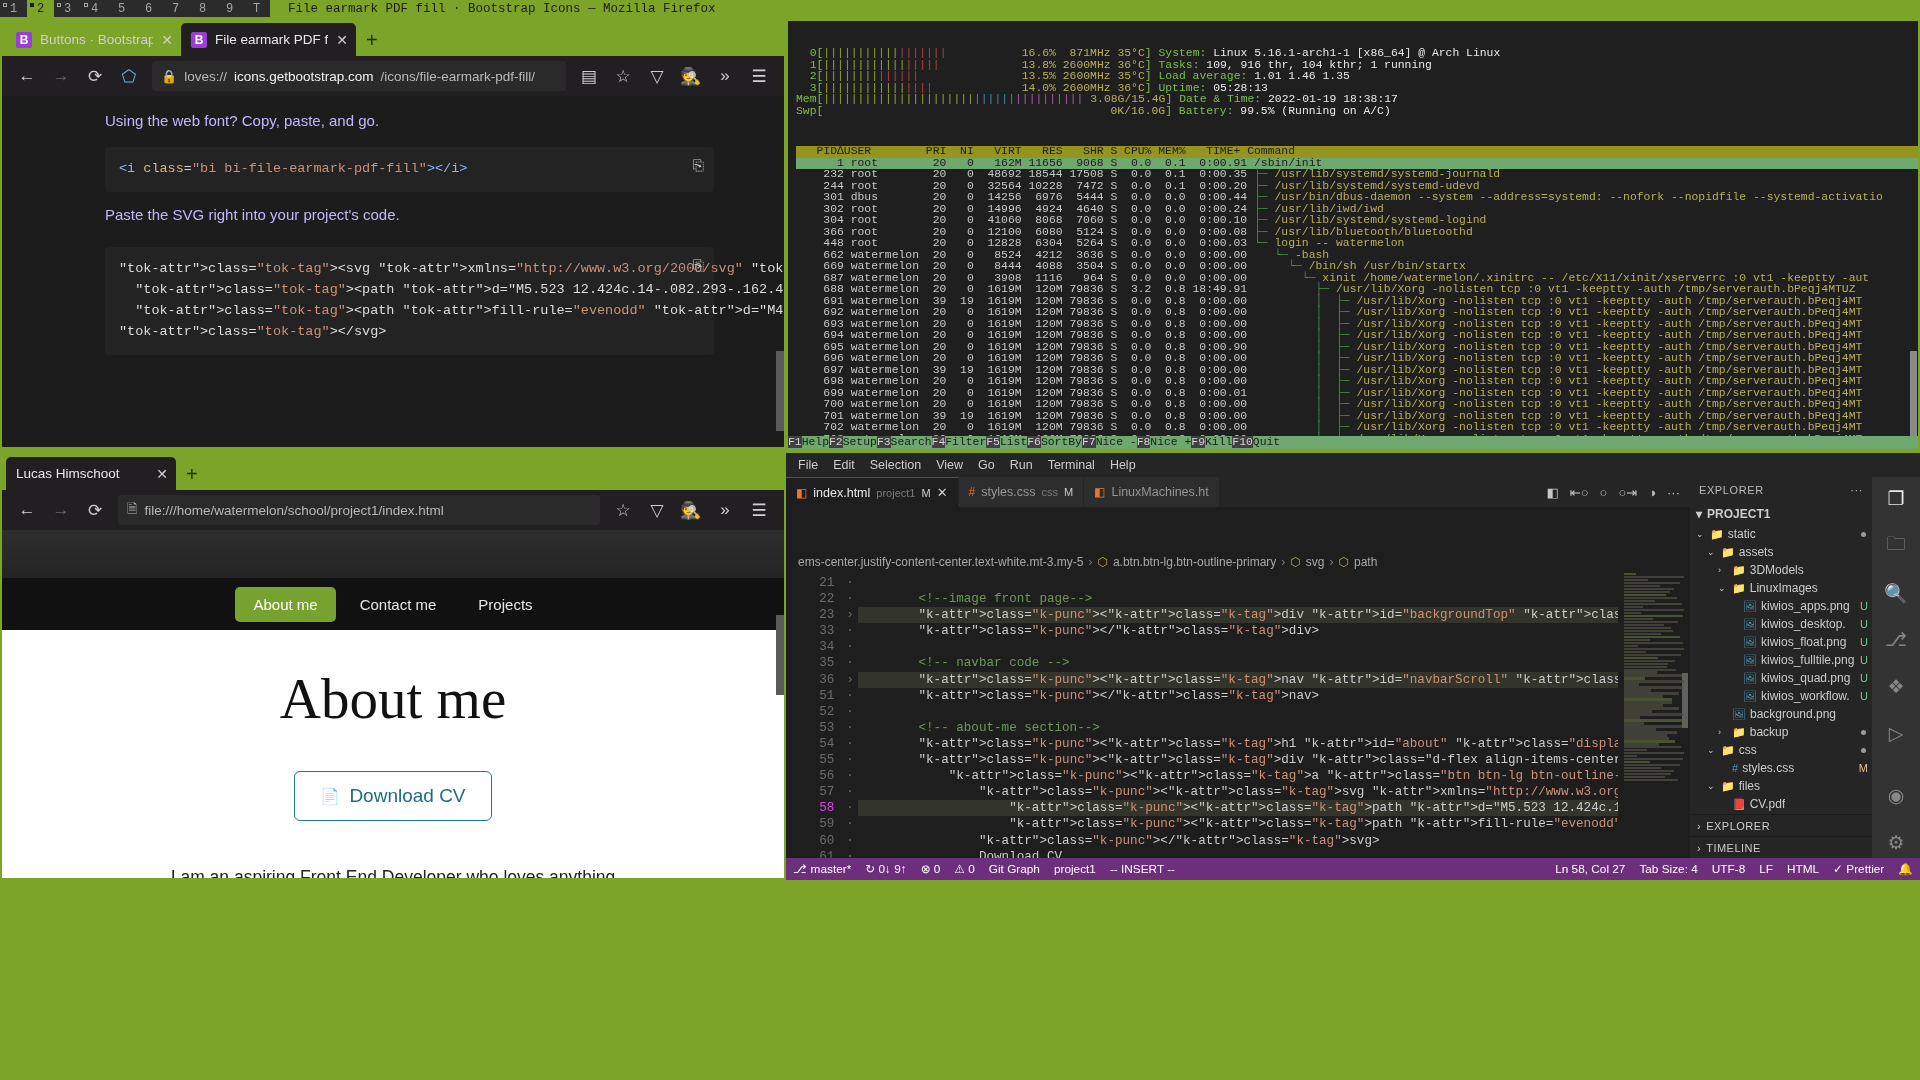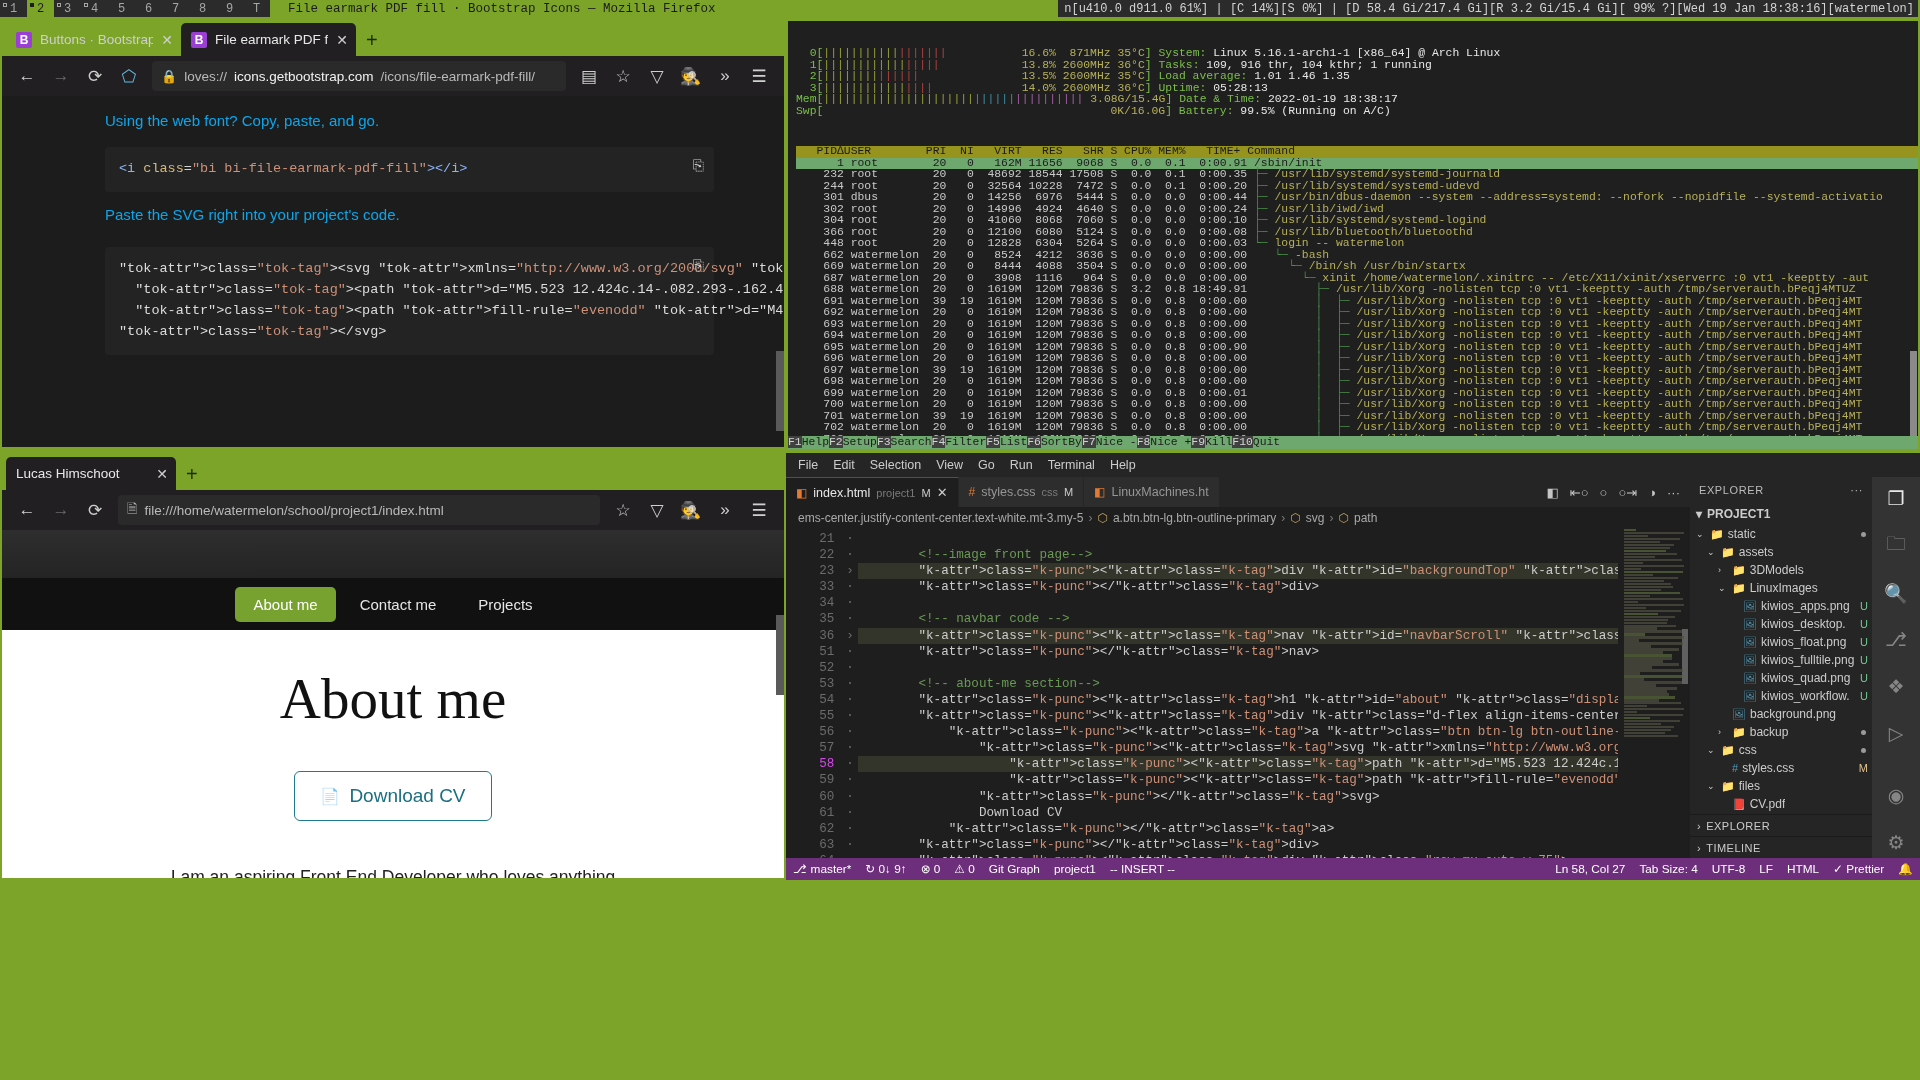--- a/index.html
+++ b/index.html
@@ -48,21 +48,21 @@
   .urlbar { flex:1; height:30px; background:#2b2a2b; border-radius:4px;
     display:flex; align-items:center; gap:7px; padding:0 9px; margin:0 6px;
     color:#b9b9b9; font-size:13.5px; }
   .urlbar .host { color:#f2f2f2; }
   .urlico { font-size:13px; color:#8fce2f; }
   .navright { display:flex; align-items:center; }
 
   
   .bs-page { background:#1c1c1c; color:#dcdcdc; height:100%; overflow:hidden;
     position:relative; padding:10px 0 0 0; }
-  .bs-sub { font-size:15px; color:#0ea5e9; padding:6px 0 10px 103px; }
+  .bs-sub { font-size:15px; color:#c4b5fd; padding:6px 0 10px 103px; }
   .codebox { position:relative; margin:8px 70px 0 103px; background:#232323;
     border-radius:4px; padding:12px 14px; font-family:"Liberation Mono", monospace;
     font-size:13.5px; line-height:1.55; }
   .codebox .copy { position:absolute; right:10px; top:9px; color:#c9c9c9; font-size:14px; }
   .tok-tag { color:#8ab4f8; }
   .tok-attr { color:#d7ba7d; }
   .tok-str { color:#ce9178; }
   .tok-plain { color:#d4d4d4; }
   .bs-h2 { font-size:31px; color:#f1f1f1; padding:22px 0 0 103px; font-weight:normal; }
   .ffscroll { position:absolute; right:0; top:0; width:8px; background:#5a5a5a; }
@@ -120,21 +120,21 @@
   .vstab { display:flex; align-items:center; gap:6px; padding:0 10px;
     background:#2d2d2d; color:#969696; font-size:12.5px; border-right:1px solid #252526; }
   .vstab.active { background:#1e1e1e; color:#e7e7e7; border-top:1px solid #0e639c; }
   .vstab .ficon { font-size:12px; }
   .vstab .dirty { color:#cccccc; font-size:11px; }
   .vstab .closex { color:#cccccc; font-size:13px; }
   .vs-tabactions { margin-left:auto; display:flex; align-items:center; gap:11px;
     padding:0 10px; color:#c5c5c5; font-size:13px; }
   .vs-breadcrumb { height:22px; background:#1e1e1e; display:flex; align-items:center;
     gap:5px; padding:0 12px; color:#a9a9a9; font-size:12px; white-space:nowrap;
-    overflow:hidden; }
+    overflow:hidden;margin-top:44px; }
   .vs-breadcrumb .sep { color:#7a7a7a; }
   .vs-breadcrumb .cube { color:#c8a45c; }
   .vs-code { flex:1; display:flex; overflow:hidden; position:relative;
     font-family:"Liberation Mono", monospace; font-size:12.6px; line-height:16.1px; }
   .gutter { width:56px; text-align:right; color:#6b6b6b; padding-top:2px; flex:none;
     white-space:pre; }
   .gutter .cur { color:#d946ef; }
   .foldcol { width:16px; color:#6b6b6b; padding-top:2px; flex:none; white-space:pre;
     text-align:center; }
   .codearea { flex:1; padding-top:2px; white-space:pre; overflow:hidden; position:relative; }
@@ -217,21 +217,20 @@
           <span>8</span>
         </div>
         <div class="tag">
           <span>9</span>
         </div>
         <div class="tag">
           <span>T</span>
         </div>
       </div>
     <div class="wintitle">File earmark PDF fill · Bootstrap Icons — Mozilla Firefox</div>
-    <div class="statusright">n[u410.0  d911.0  61%] | [C  14%][S  0%] | [D 58.4 Gi/217.4 Gi][R 3.2 Gi/15.4 Gi][ 99%  ?][Wed 19 Jan 18:38:16][watermelon]</div>
   </div>
 
   <div class="ffwin" style="left:0;top:17px;width:786px;height:432px;">
     <div class="ff-chrome">
       <div class="ff-tabstrip">
         <div class="fftab">
           <span class="favicon">B</span>
           <span class="label">Buttons · Bootstrap v5.0</span>
           <span class="x">✕</span>
         </div>

